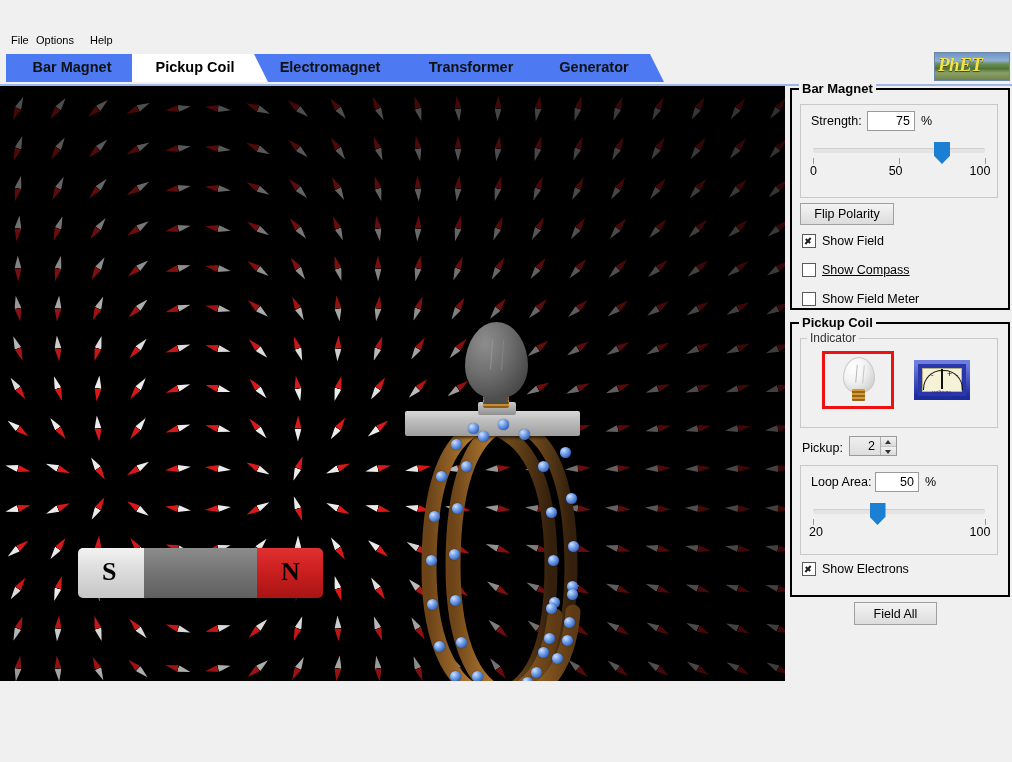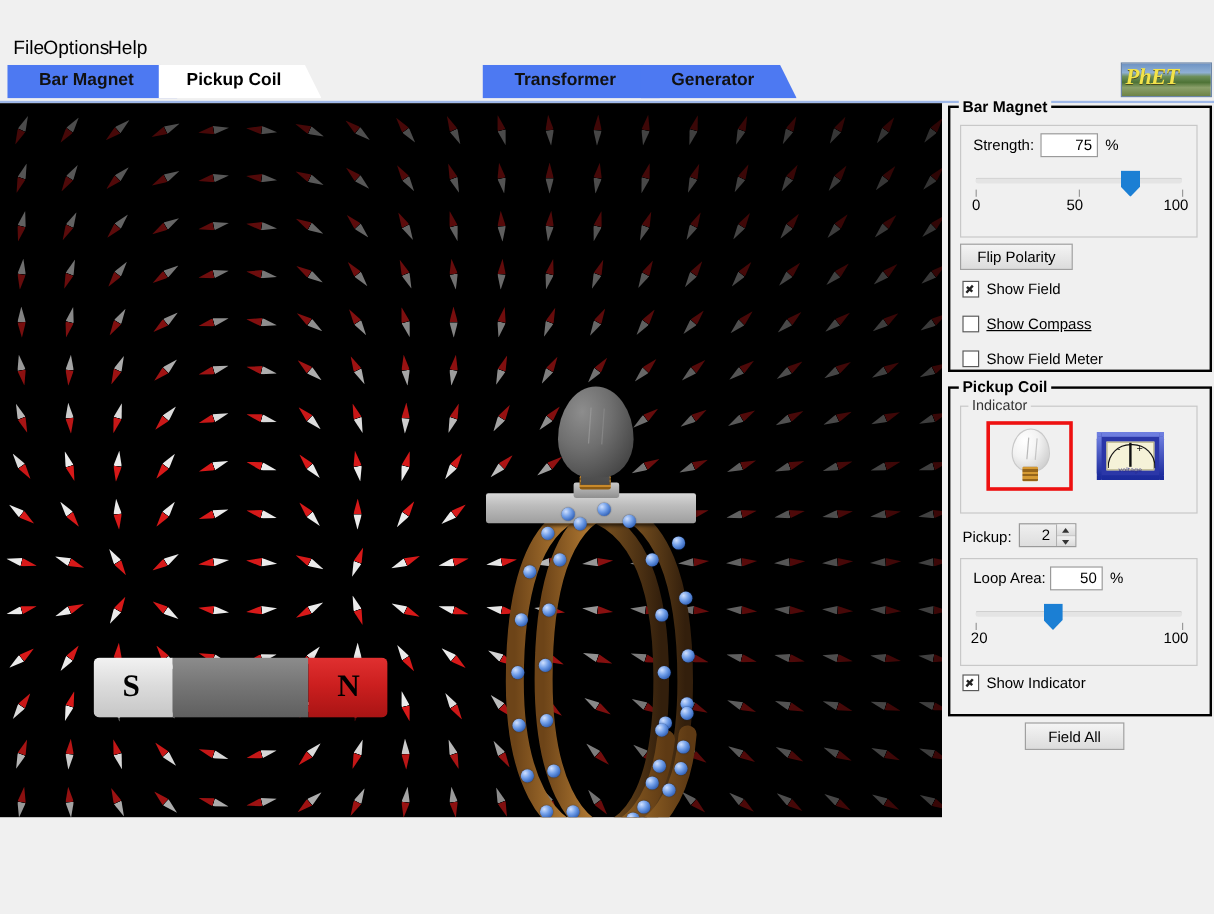--- a/index.html
+++ b/index.html
@@ -22,21 +22,21 @@
   .winbtn span{position:absolute;left:0;top:0;width:46px;height:30px;
     display:flex;align-items:center;justify-content:center;font-size:13px;color:#111;}
   #btn-min{left:866px;}
   #btn-max{left:916px;}
   #btn-close{left:964px;}
   .glyph-min{width:11px;height:1px;background:#111;display:block;}
   .glyph-max{width:10px;height:10px;border:1px solid #111;display:block;}
 
   
   .menubar{position:absolute;left:0;top:30px;width:1012px;height:20px;background:#f0f0f0;}
-  .menu-item{position:absolute;top:2px;height:17px;padding:1px 6px;font-size:16px;color:#000;line-height:15px;}
+  .menu-item{position:absolute;top:2px;height:17px;padding:1px 6px;font-size:11px;color:#000;line-height:15px;}
   #menu-file{left:5px;}
   #menu-options{left:30px;}
   #menu-help{left:84px;}
 
   
   .tabstrip{position:absolute;left:0;top:50px;width:1012px;height:34px;background:#f0f0f0;
      border-bottom:2px solid #9fb8e8;}
   .tab{position:absolute;top:4px;height:28px;line-height:26px;
     font-size:14.5px;font-weight:bold;color:#111;text-align:center;
     background:#4d79f2;
@@ -181,20 +181,23 @@
     <div class="menu-item" id="menu-options">Options</div>
     <div class="menu-item" id="menu-help">Help</div>
   </div>
 
   <div class="tabstrip">
     <div class="tab" style="left:6px;width:134px;">
         <span class="tab-inner">Bar Magnet</span>
       </div>
     <div class="tab sel" style="left:132px;width:128px;">
         <span class="tab-inner">Pickup Coil</span>
+      </div>
+    <div class="tab" style="left:252px;width:158px;">
+        <span class="tab-inner">Electromagnet</span>
       </div>
     <div class="tab" style="left:402px;width:140px;">
         <span class="tab-inner">Transformer</span>
       </div>
     <div class="tab" style="left:534px;width:122px;">
         <span class="tab-inner">Generator</span>
       </div>
   </div>
   <div class="phet-logo">
     <div class="phet-txt">PhET</div>
@@ -1564,19 +1567,19 @@
           <div class="thumb" style="left:37.5%;"></div>
           <div class="tick" style="left:0;"></div>
           <div class="tick" style="left:100%;"></div>
           <div class="tlbl" style="left:-4px;">20</div>
           <div class="tlbl" style="left:91%;">100</div>
         </div>
       </div>
 
       <div class="chk" style="left:10px;top:238px;">
         <span class="box on"></span>
-        <span>Show Indicator</span>
+        <span>Show Electrons</span>
       </div>
     </div>
 
     <div class="btn" id="reset-all">Field All</div>
   </div>
 </div>
 
 </body></html>

